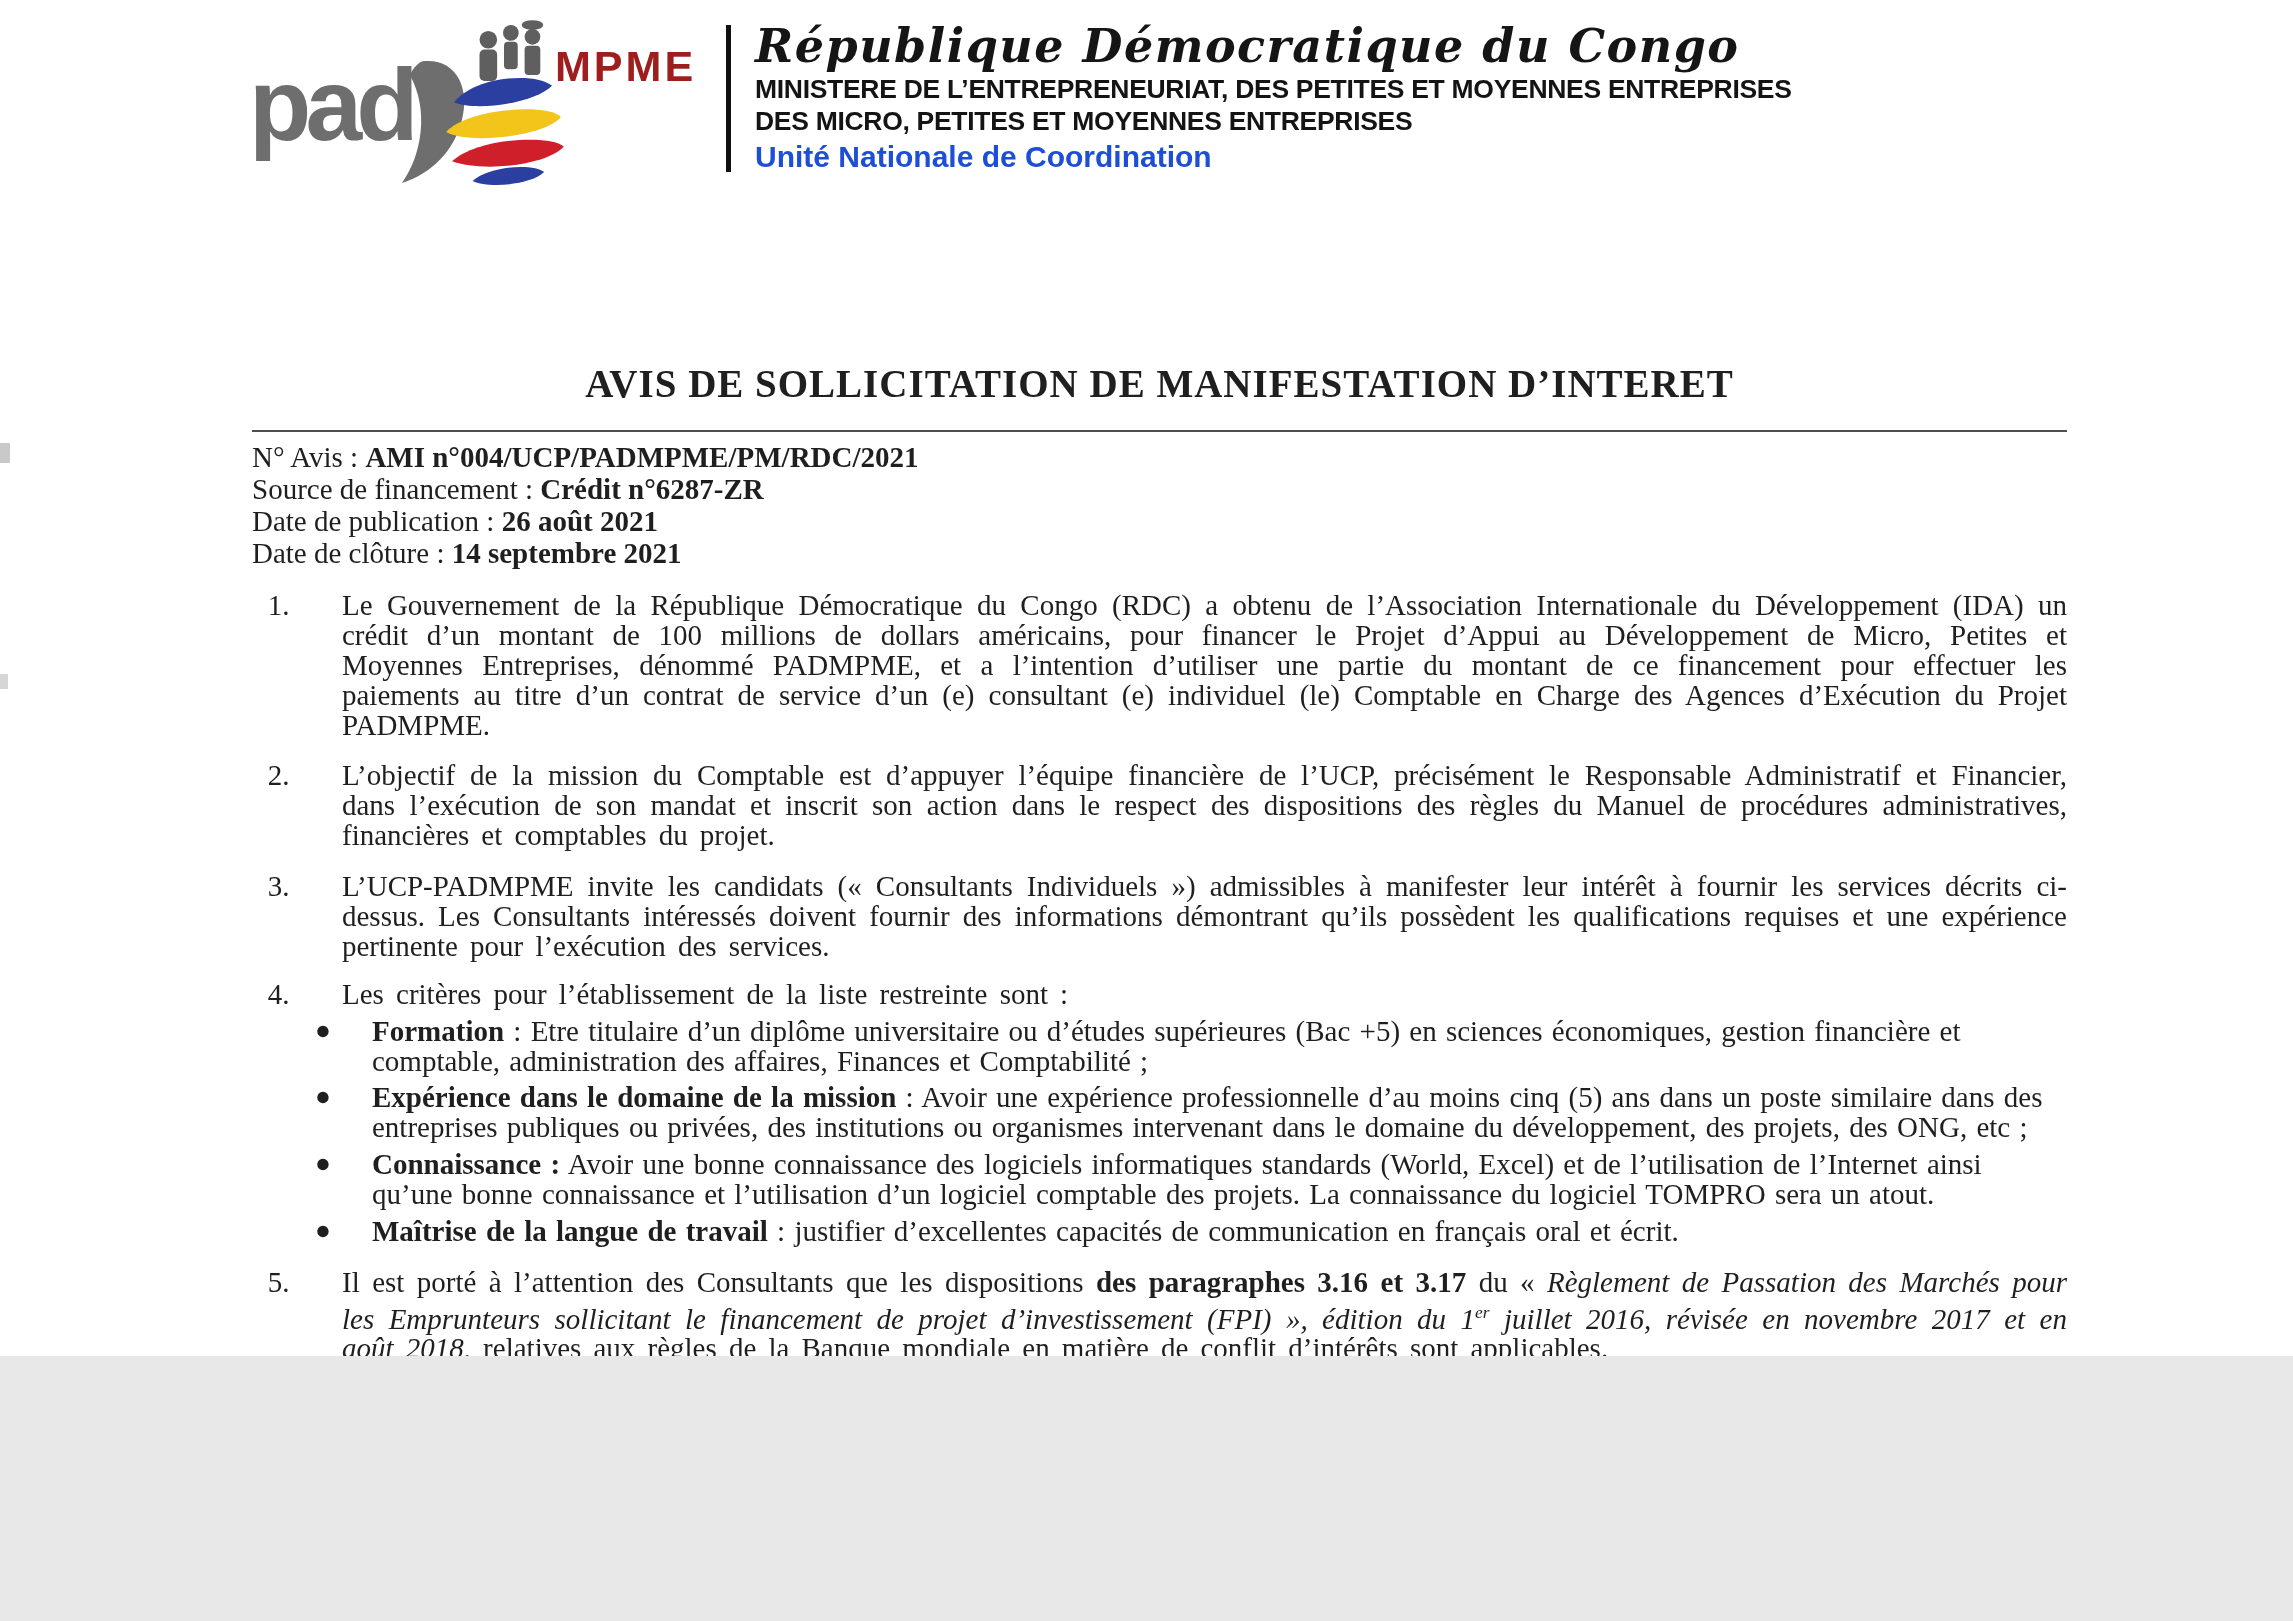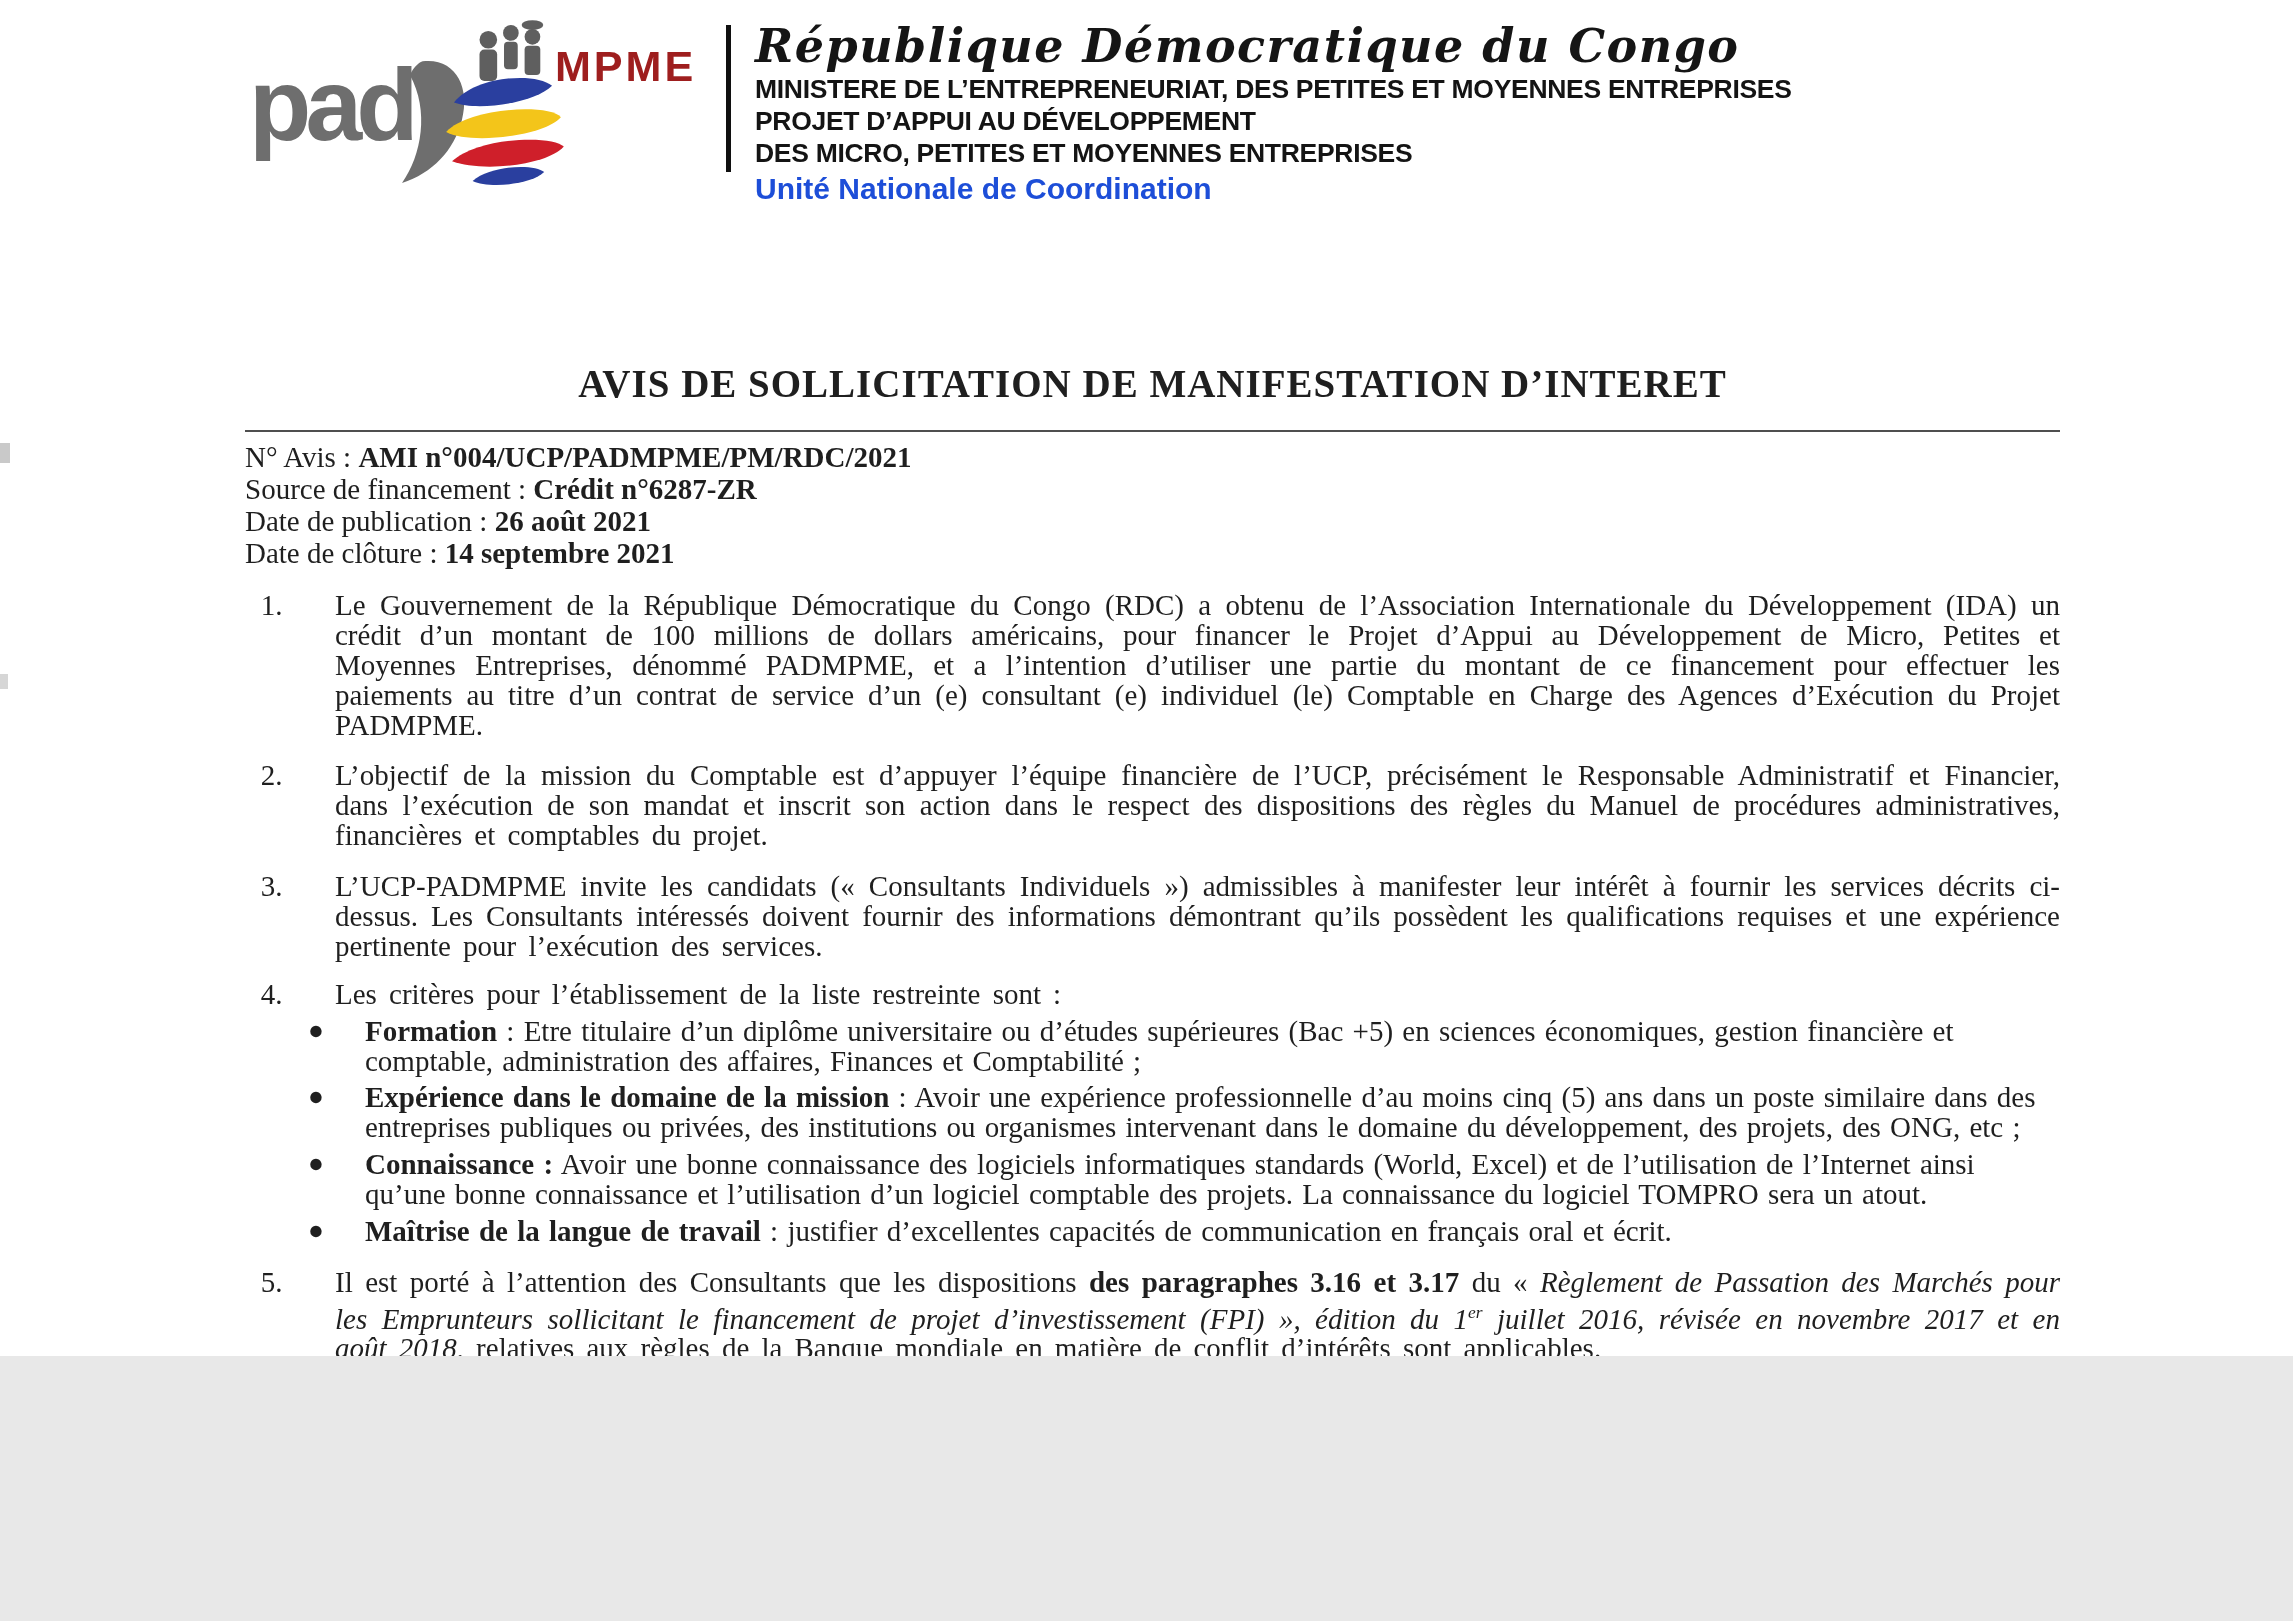--- a/index.html
+++ b/index.html
@@ -23,21 +23,21 @@
     font-family:"Liberation Sans", sans-serif; font-weight:bold;
     font-size:26.5px; line-height:32px; letter-spacing:-0.3px; color:#141414;
     white-space:nowrap;
   }
   .unit-line {
     font-family:"Liberation Sans", sans-serif; font-weight:bold;
     font-size:30px; line-height:39px; color:#1d4ed8; white-space:nowrap;
   }
 
   
-  .content { position:absolute; top:361px; left:245px; width:1815px;font-family:Liberation Serif, serif; }
+  .content { position:absolute; top:361px; left:252px; width:1815px;font-family:Liberation Serif, serif; }
   .doc-title {
     text-align:center; font-weight:bold; font-size:39px; line-height:45px;
     letter-spacing:1px; margin:0 0 23.5px 0;
   }
   .doc-subtitle {
     text-align:center; font-weight:bold; font-size:32px; line-height:41px; margin:0;
   }
   .subtitle-rule { border:none; border-top:2.9px solid #4f4f4f; margin:8.8px 0 9.8px 0; }
 
   .meta-row { font-size:29px; line-height:32px; }
@@ -102,21 +102,20 @@
 
         <text x="308" y="62" font-family="Liberation Sans, sans-serif" font-weight="bold" font-size="44" letter-spacing="3" fill="#9e1e1e">MPME</text>
       </svg>
     </div>
 
     <div class="hdr-divider"></div>
 
     <div class="header-text">
       <div class="country-line">République Démocratique du Congo</div>
       <div class="hdr-line">MINISTERE DE L’ENTREPRENEURIAT, DES PETITES ET MOYENNES ENTREPRISES</div>
-      <div class="hdr-line">PROJET D’APPUI AU DÉVELOPPEMENT</div>
       <div class="hdr-line">DES MICRO, PETITES ET MOYENNES ENTREPRISES</div>
       <div class="unit-line">Unité Nationale de Coordination</div>
     </div>
   </div>
 
   <div class="content">
 
     <div class="doc-title">AVIS DE SOLLICITATION DE MANIFESTATION D’INTERET</div>
 
     <hr class="subtitle-rule">

